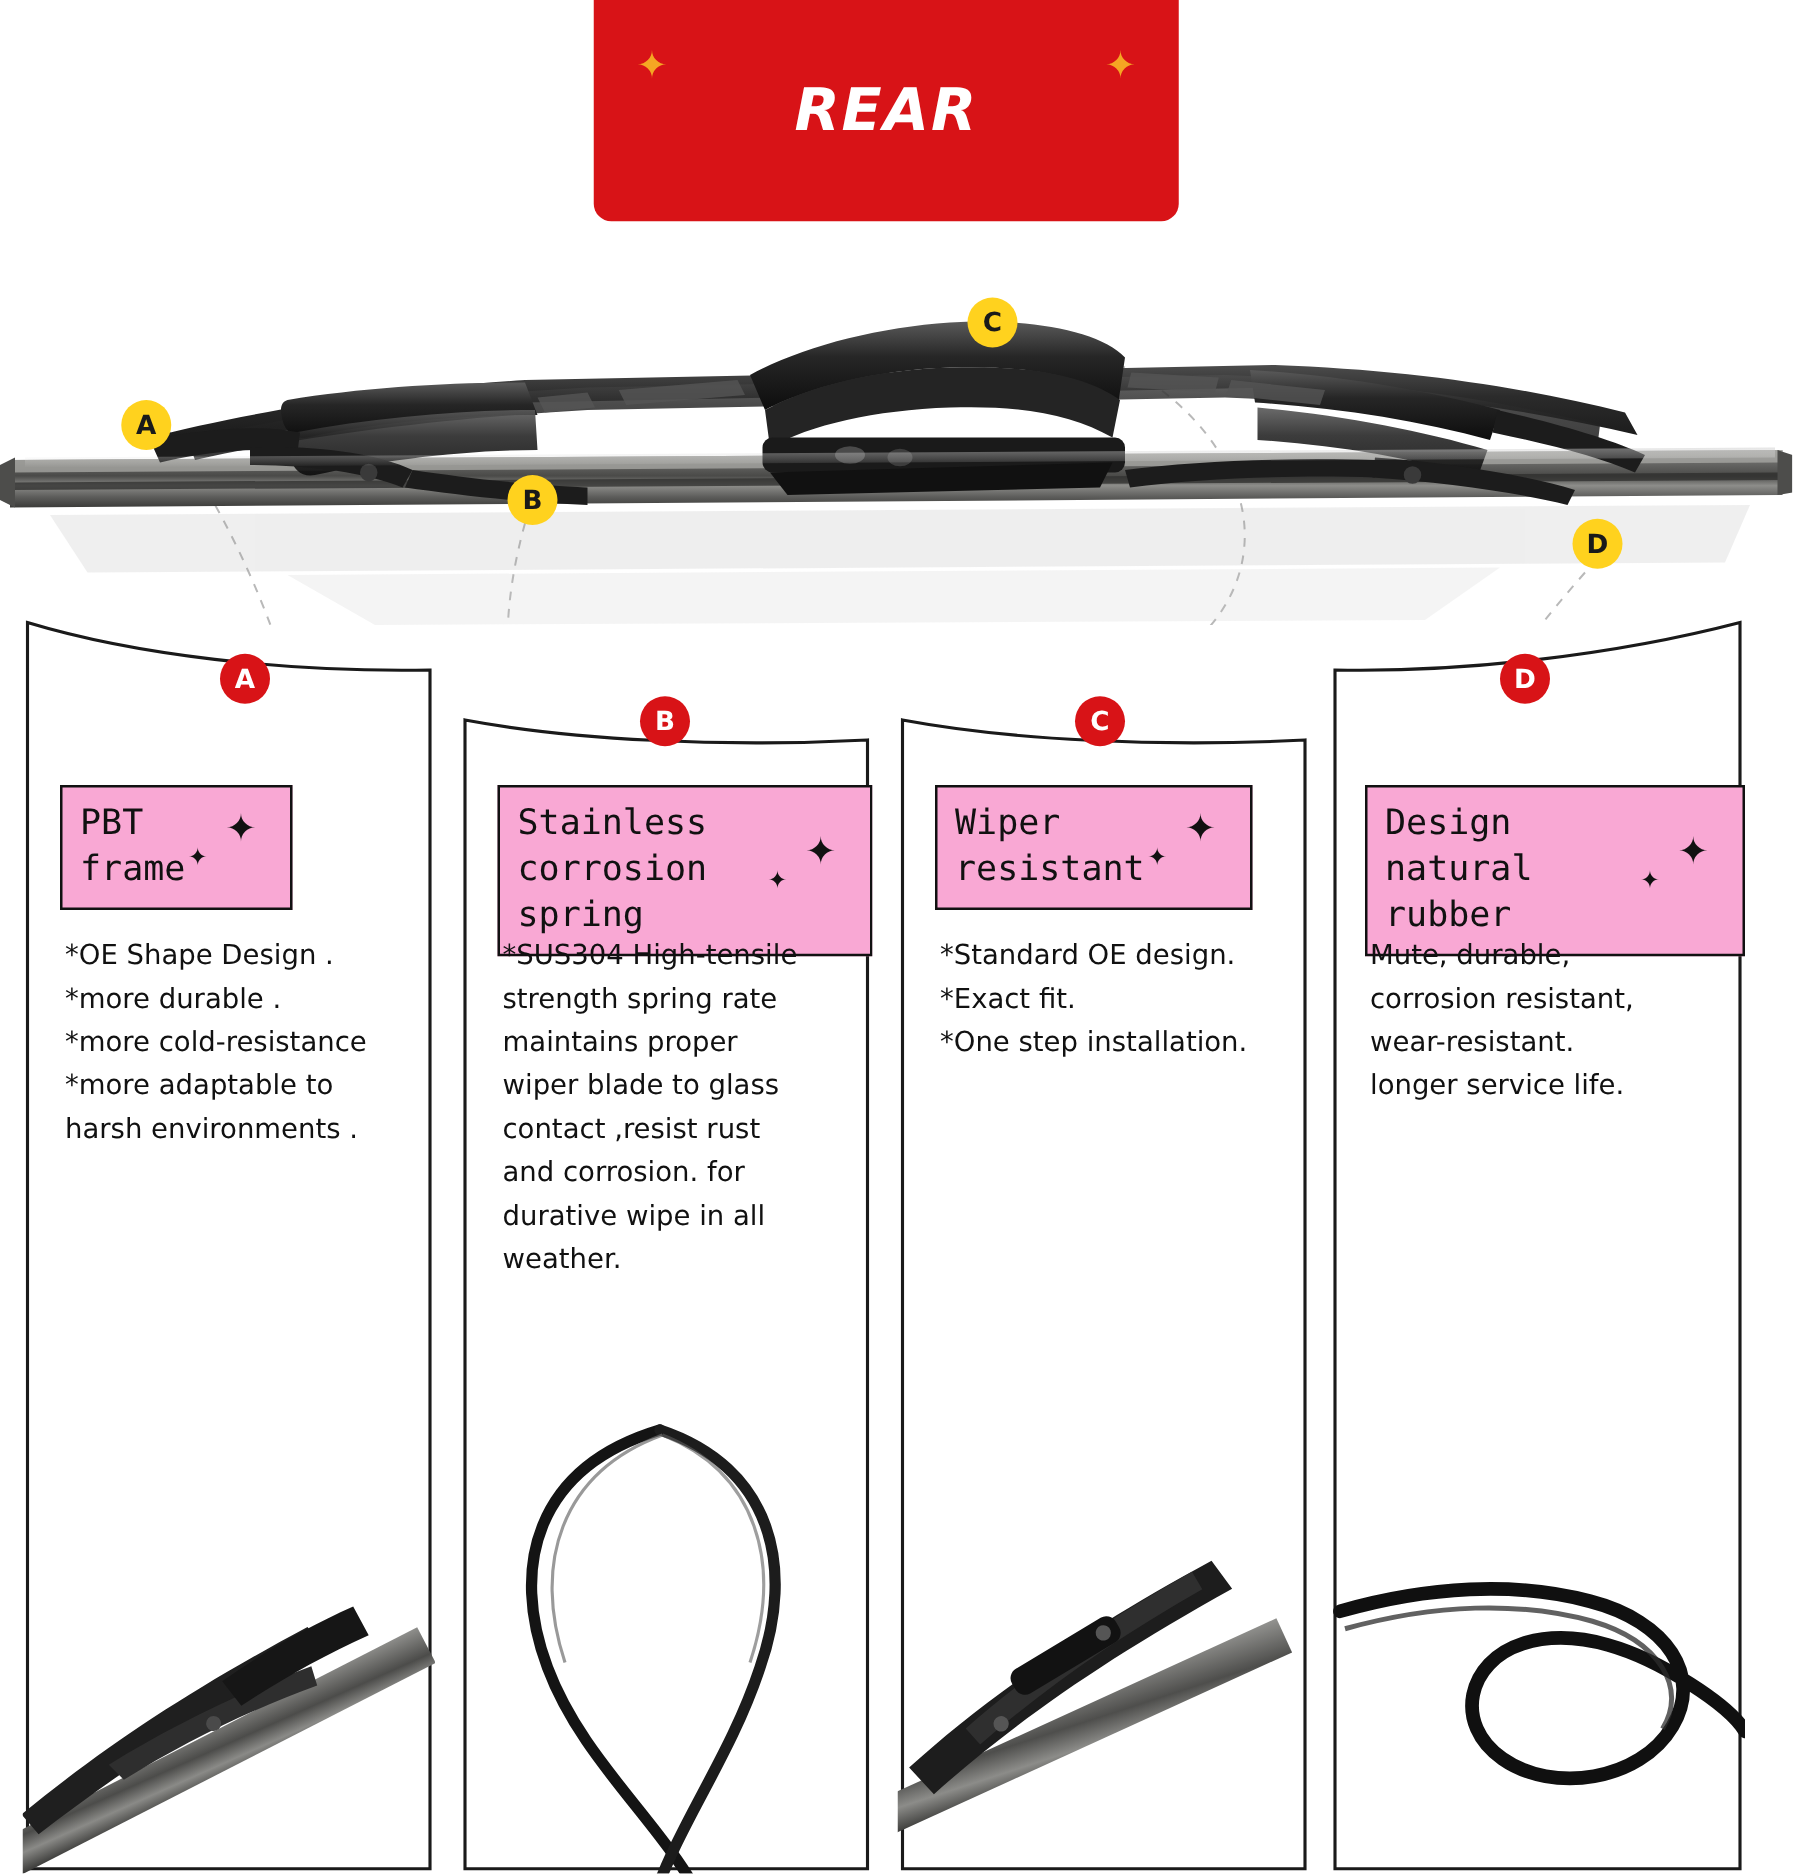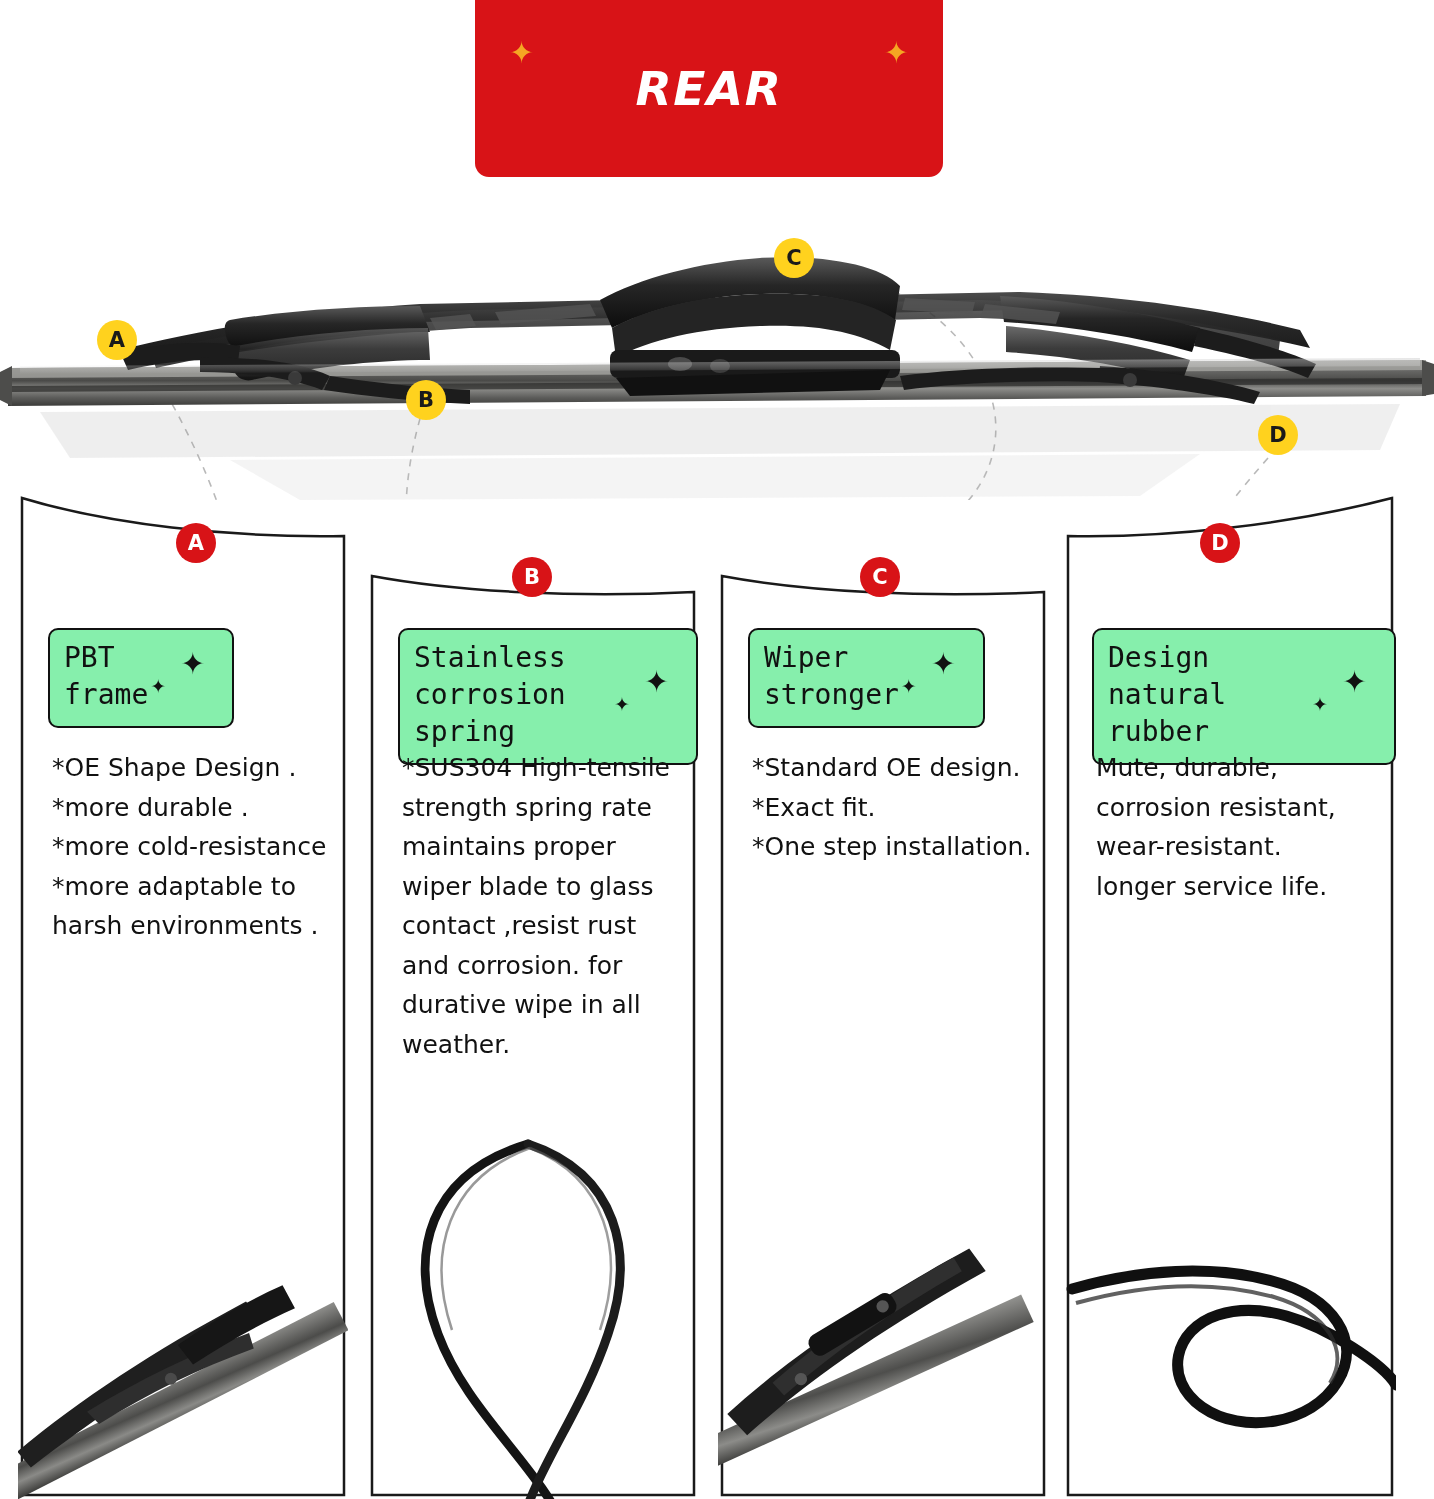--- a/index.html
+++ b/index.html
@@ -101,22 +101,22 @@
   .panel1 { left: 18px;   width: 330px; }
   .panel2 { left: 368px;  width: 330px; }
   .panel3 { left: 718px;  width: 330px; }
   .panel4 { left: 1062px; width: 334px; }
 
   .title-box {
     position: absolute;
     left: 30px;
     top: 148px;
     border: 2px solid #111;
-    border-radius: 10px;
-    background: #86efac;
+    border-radius: 0;
+    background: #f9a8d4;
     padding: 10px 14px 12px 14px;
     display: flex;
     align-items: center;
     min-height: 84px;
   }
   .title-text {
     font-family: "DejaVu Sans Mono", monospace;
     font-size: 28px;
     line-height: 1.32;
     color: #111;
@@ -134,21 +134,21 @@
     line-height: 1;
   }
   .sp.big { font-size: 30px; left: 32px; top: 2px; }
   .sp.small { font-size: 19px; left: 2px; top: 30px; }
 
   .body-text {
     position: absolute;
     left: 34px;
     top: 268px;
     width: 292px;
-    font-size: 25px;
+    font-size: 22px;
     line-height: 1.58;
     color: #111;
     white-space: pre-line;
   }
 
   .panel-photo {
     position: absolute;
     left: 0;
     bottom: 0;
     width: 100%;
@@ -339,21 +339,21 @@
         <path d="M162,14 C238,44 258,118 232,196" fill="none" stroke="#5e5e5e" stroke-width="2.5" opacity="0.6"></path>
       </svg>
     </div>
 
     <div class="panel panel3">
       <svg class="panel-inner" viewBox="0 0 330 1019" preserveAspectRatio="none">
         <path d="M4,96 C90,112 210,118 326,112 L326,1015 L4,1015 Z" fill="#ffffff" stroke="#1a1a1a" stroke-width="2.5"></path>
       </svg>
       <div class="title-box">
         <div class="title-text">Wiper
-stronger</div>
+resistant</div>
         <div class="title-sparks">
           <span class="sp big">✦</span>
           <span class="sp small">✦</span>
         </div>
       </div>
       <div class="body-text">*Standard OE design.
 *Exact fit.
 *One step installation.</div>
       <svg class="panel-photo" viewBox="0 0 330 330" style="height:290px">
         <defs>

